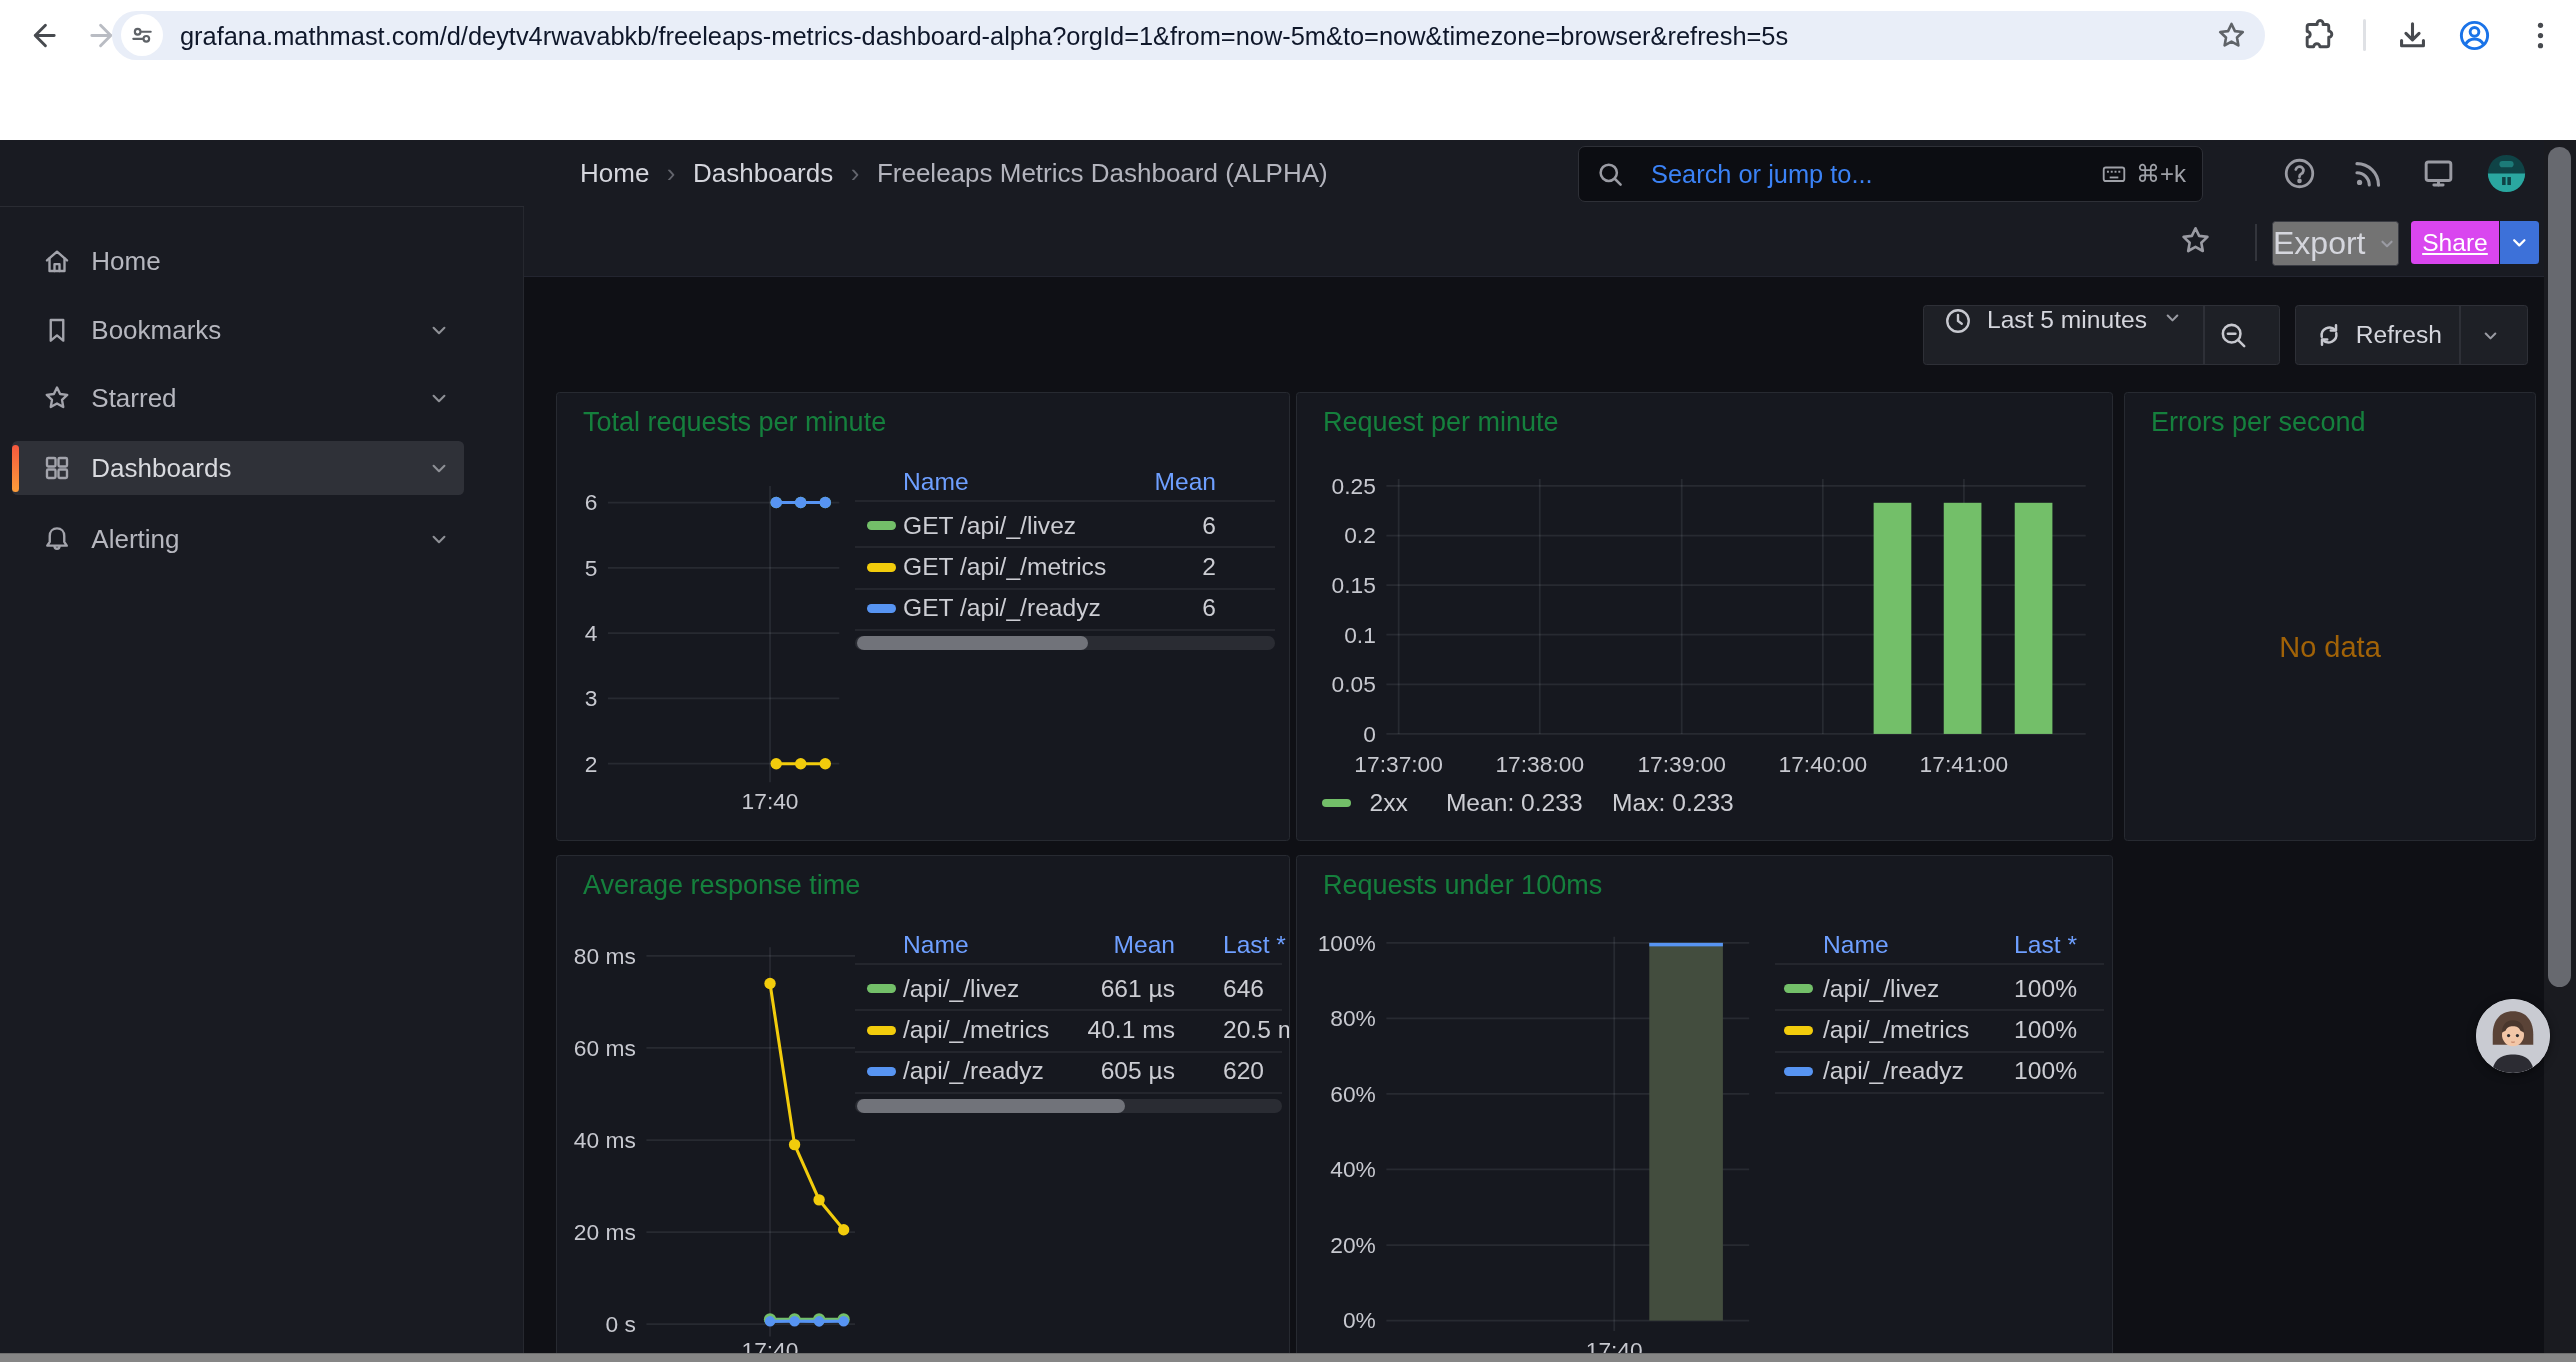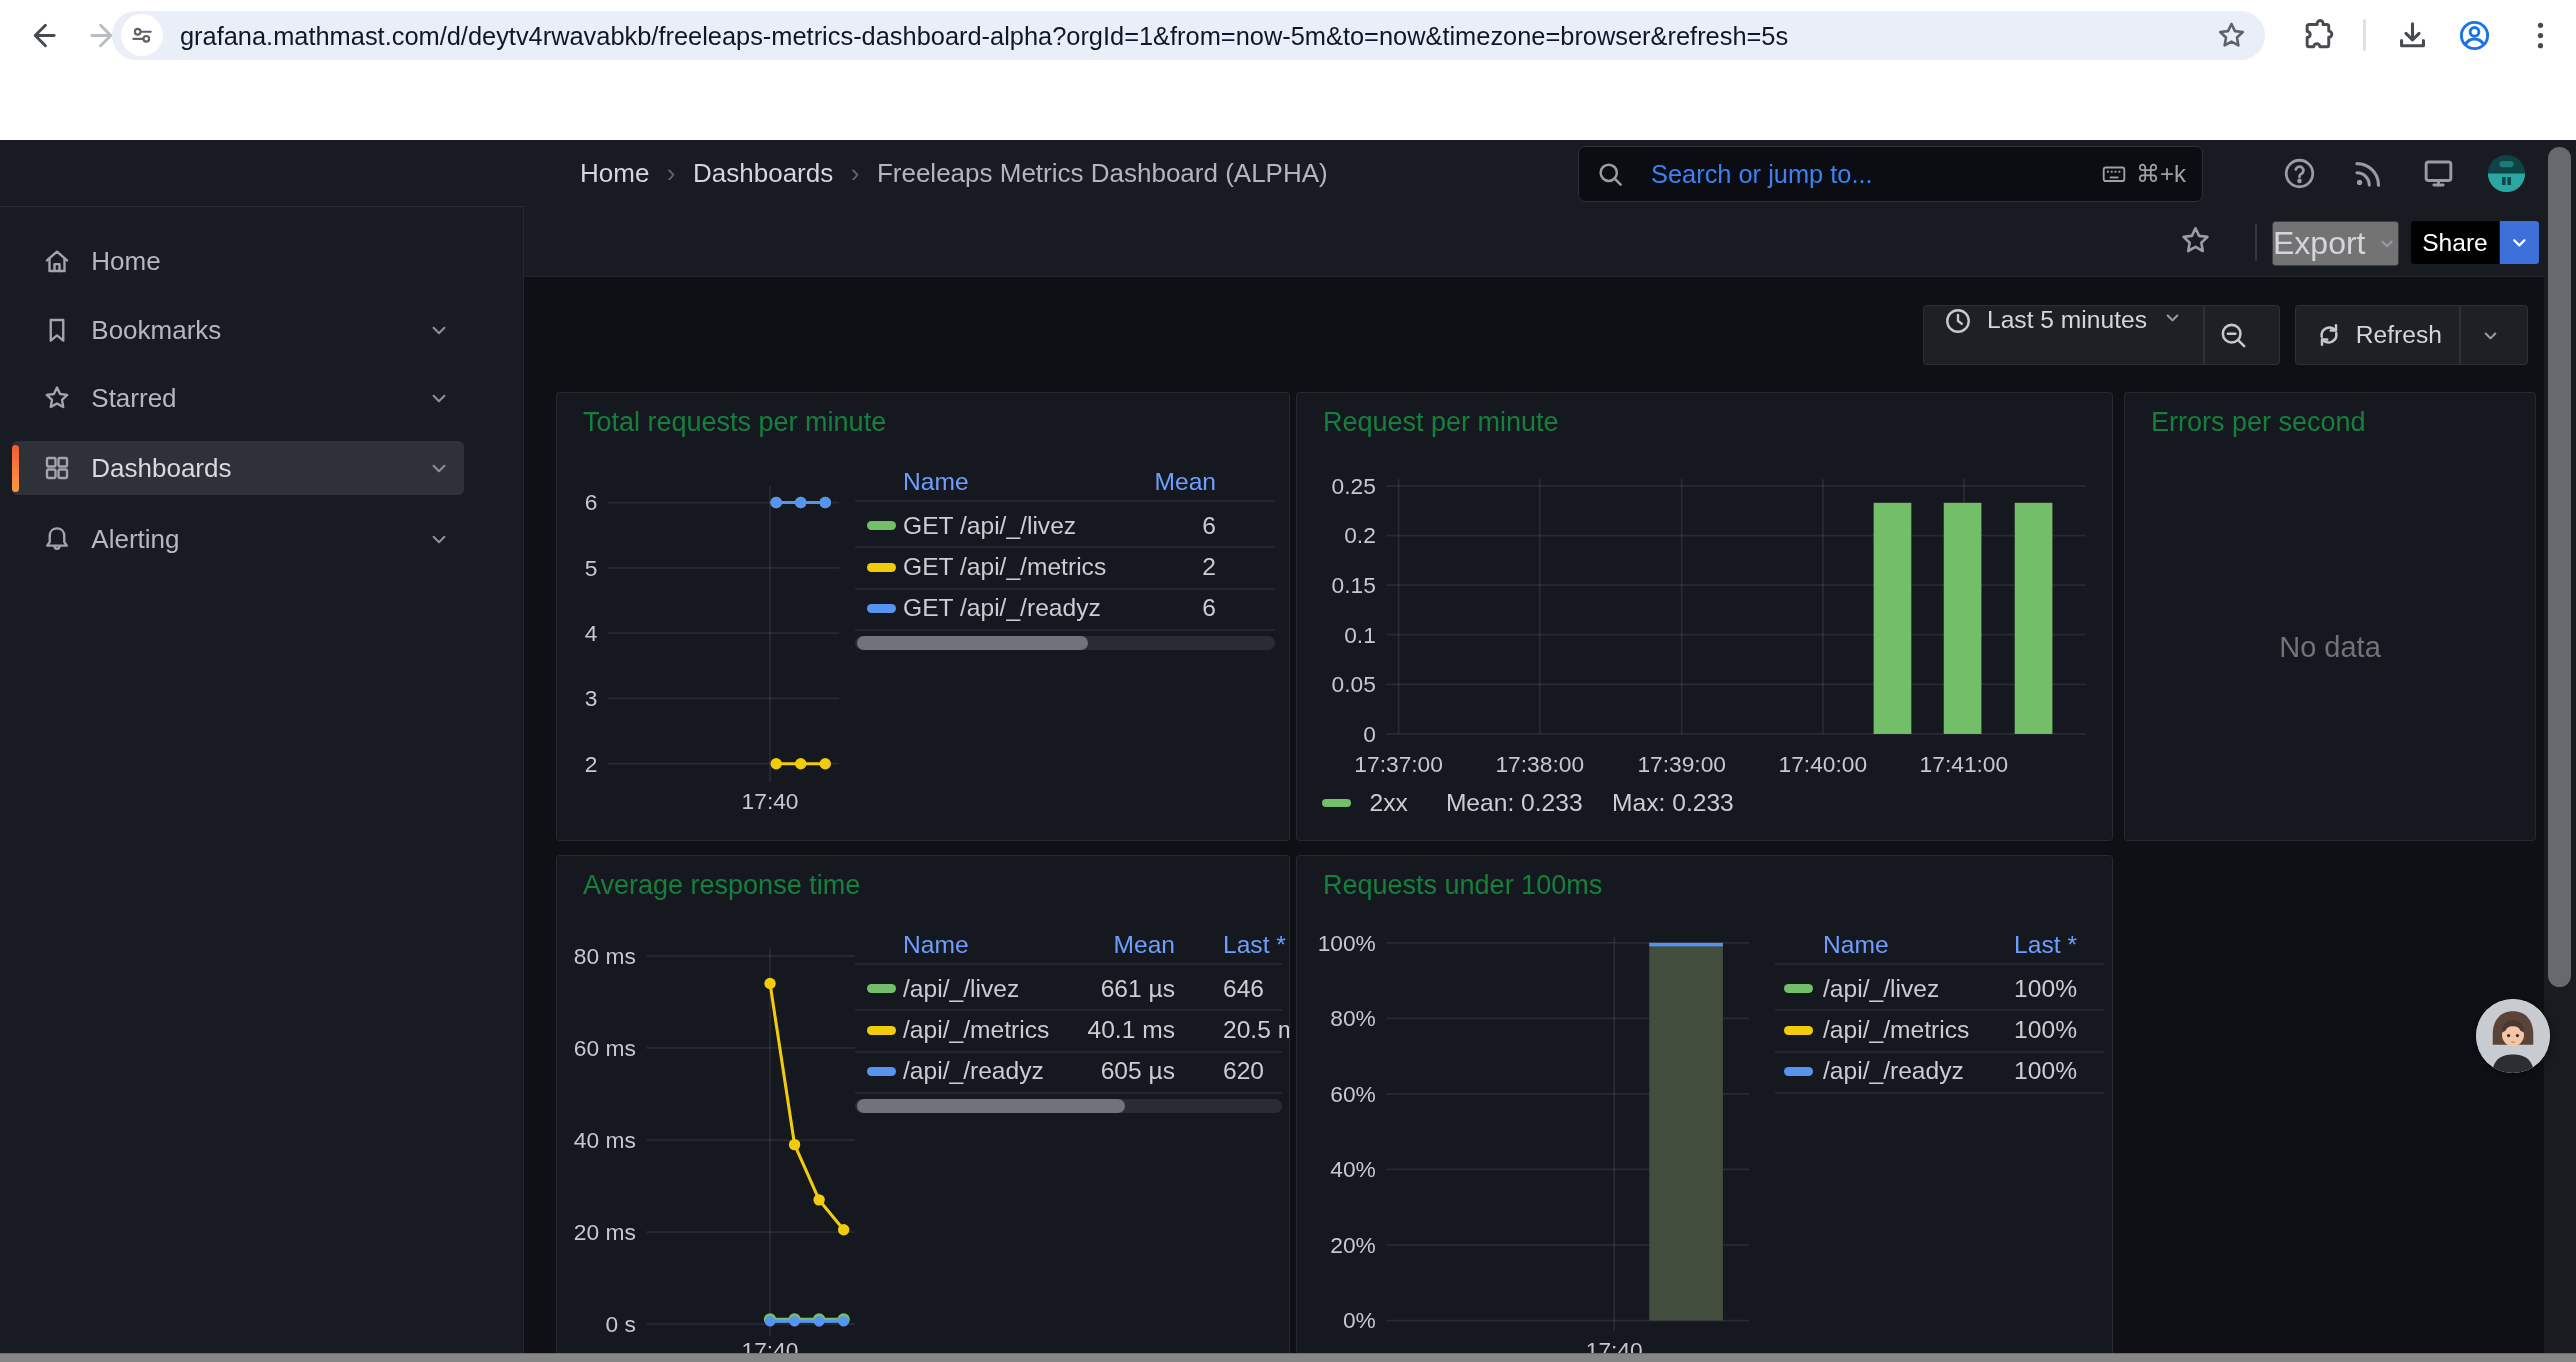--- a/index.html
+++ b/index.html
@@ -26,36 +26,36 @@
   .crumb{font-size:26px;color:#d5d6dd;white-space:nowrap;}
   .crumb.last{color:#b3b4bd;}
   .crumb-sep{font-size:26px;color:#62646c;}
   #search-box{left:1578px;top:6.1px;width:623px;height:54px;background:#0c0d12;border:1.8px solid #2e3037;border-radius:7px;display:flex;align-items:center;}
   #search-placeholder{font-size:25.4px;color:#3b82f6;margin-left:26px;flex:1;}
   #search-shortcut{display:flex;align-items:center;gap:7px;margin-right:16px;color:#9fa1a8;font-size:24px;}
   .gnav-icon{top:15px;width:37px;height:37px;color:#9a9ba3;}
   #g-subheader{left:524px;top:66px;width:2052px;height:70px;background:#191b22;border-bottom:1.8px solid #232530;}
   .sub-sep{left:1731px;top:17.5px;width:1.8px;height:37px;background:#33353c;}
   #export-btn{left:1748px;top:15px;width:125px;height:43px;background:#737373;border:1.8px solid #3a3c44;border-radius:3.5px;display:flex;align-items:center;justify-content:center;gap:10.5px;color:#d5d6dd;font-size:32px;}
-  #share-btn{left:1887px;top:15px;width:88px;height:43px;background:#000000;border-radius:3.5px 0 0 3.5px;color:#ffffff;font-size:24.6px;font-weight:500;display:flex;align-items:center;justify-content:center;}
+  #share-btn{left:1887px;top:15px;width:88px;height:43px;background:#d946ef;border-radius:3.5px 0 0 3.5px;color:#ffffff;font-size:24.6px;font-weight:500;display:flex;align-items:center;justify-content:center;text-decoration:underline;}
   #share-caret{left:1976px;top:15px;width:39px;height:43px;background:#3d71d9;border-radius:0 3.5px 3.5px 0;display:flex;align-items:center;justify-content:center;color:#fff;}
   .gbtn-group{top:165px;height:58px;background:#1e2026;border:1.8px solid #2e3037;border-radius:3.5px;display:flex;align-items:center;color:#d5d6dd;font-size:24.6px;}
   .gbtn-divider{width:1.8px;height:100%;background:#2e3037;}
   
   .nav-row{left:12.3px;width:452px;height:54px;border-radius:5.3px;display:flex;align-items:center;}
   .nav-row.active{background:#2f3138;}
   .nav-accent{left:0;top:3.5px;width:7px;height:47px;border-radius:3.5px;background:linear-gradient(180deg,#f5583e,#fc9d3a);}
   .nav-icon{margin-left:30px;width:30px;height:30px;color:#a3a4ac;flex:none;}
   .nav-label{margin-left:19px;font-size:26px;color:#b6b7bf;flex:1;}
   .nav-row.active .nav-label{color:#d9dadf;}
   .nav-chevron{width:26px;height:26px;color:#8e9096;margin-right:12.3px;}
   
   .panel{background:#16181f;border:1.8px solid #272a31;border-radius:3.5px;overflow:hidden;}
   .panel-title{left:26px;top:14px;font-size:27px;font-weight:500;color:#15803d;white-space:nowrap;}
-  .nodata{left:0;width:100%;top:238px;text-align:center;font-size:29px;color:#737373;}
+  .nodata{left:0;width:100%;top:238px;text-align:center;font-size:29px;color:#a16207;}
   .lhead{font-size:24.6px;font-weight:500;color:#6e9fff;white-space:nowrap;}
   .lcell{font-size:24.6px;color:#cccdd3;white-space:nowrap;}
   .lrowline{height:1.8px;background:#24262d;}
   .lpill{height:8.8px;border-radius:4.4px;}
   .lscroll-track{height:14px;border-radius:7px;background:#2a2c33;}
   .lscroll-thumb{height:14px;border-radius:7px;background:#71737a;}
   
   #g-scrollbar-track{left:2544px;top:0;width:32px;height:1222px;background:#1a1b20;}
   #g-scrollbar-thumb{left:2548px;top:7px;width:23px;height:840px;border-radius:11.4px;background:#67696f;}
   #bottom-strip{left:0;top:1213px;width:2576px;height:9.6px;background:#868686;border-top:1.8px solid #6f6f6f;}

